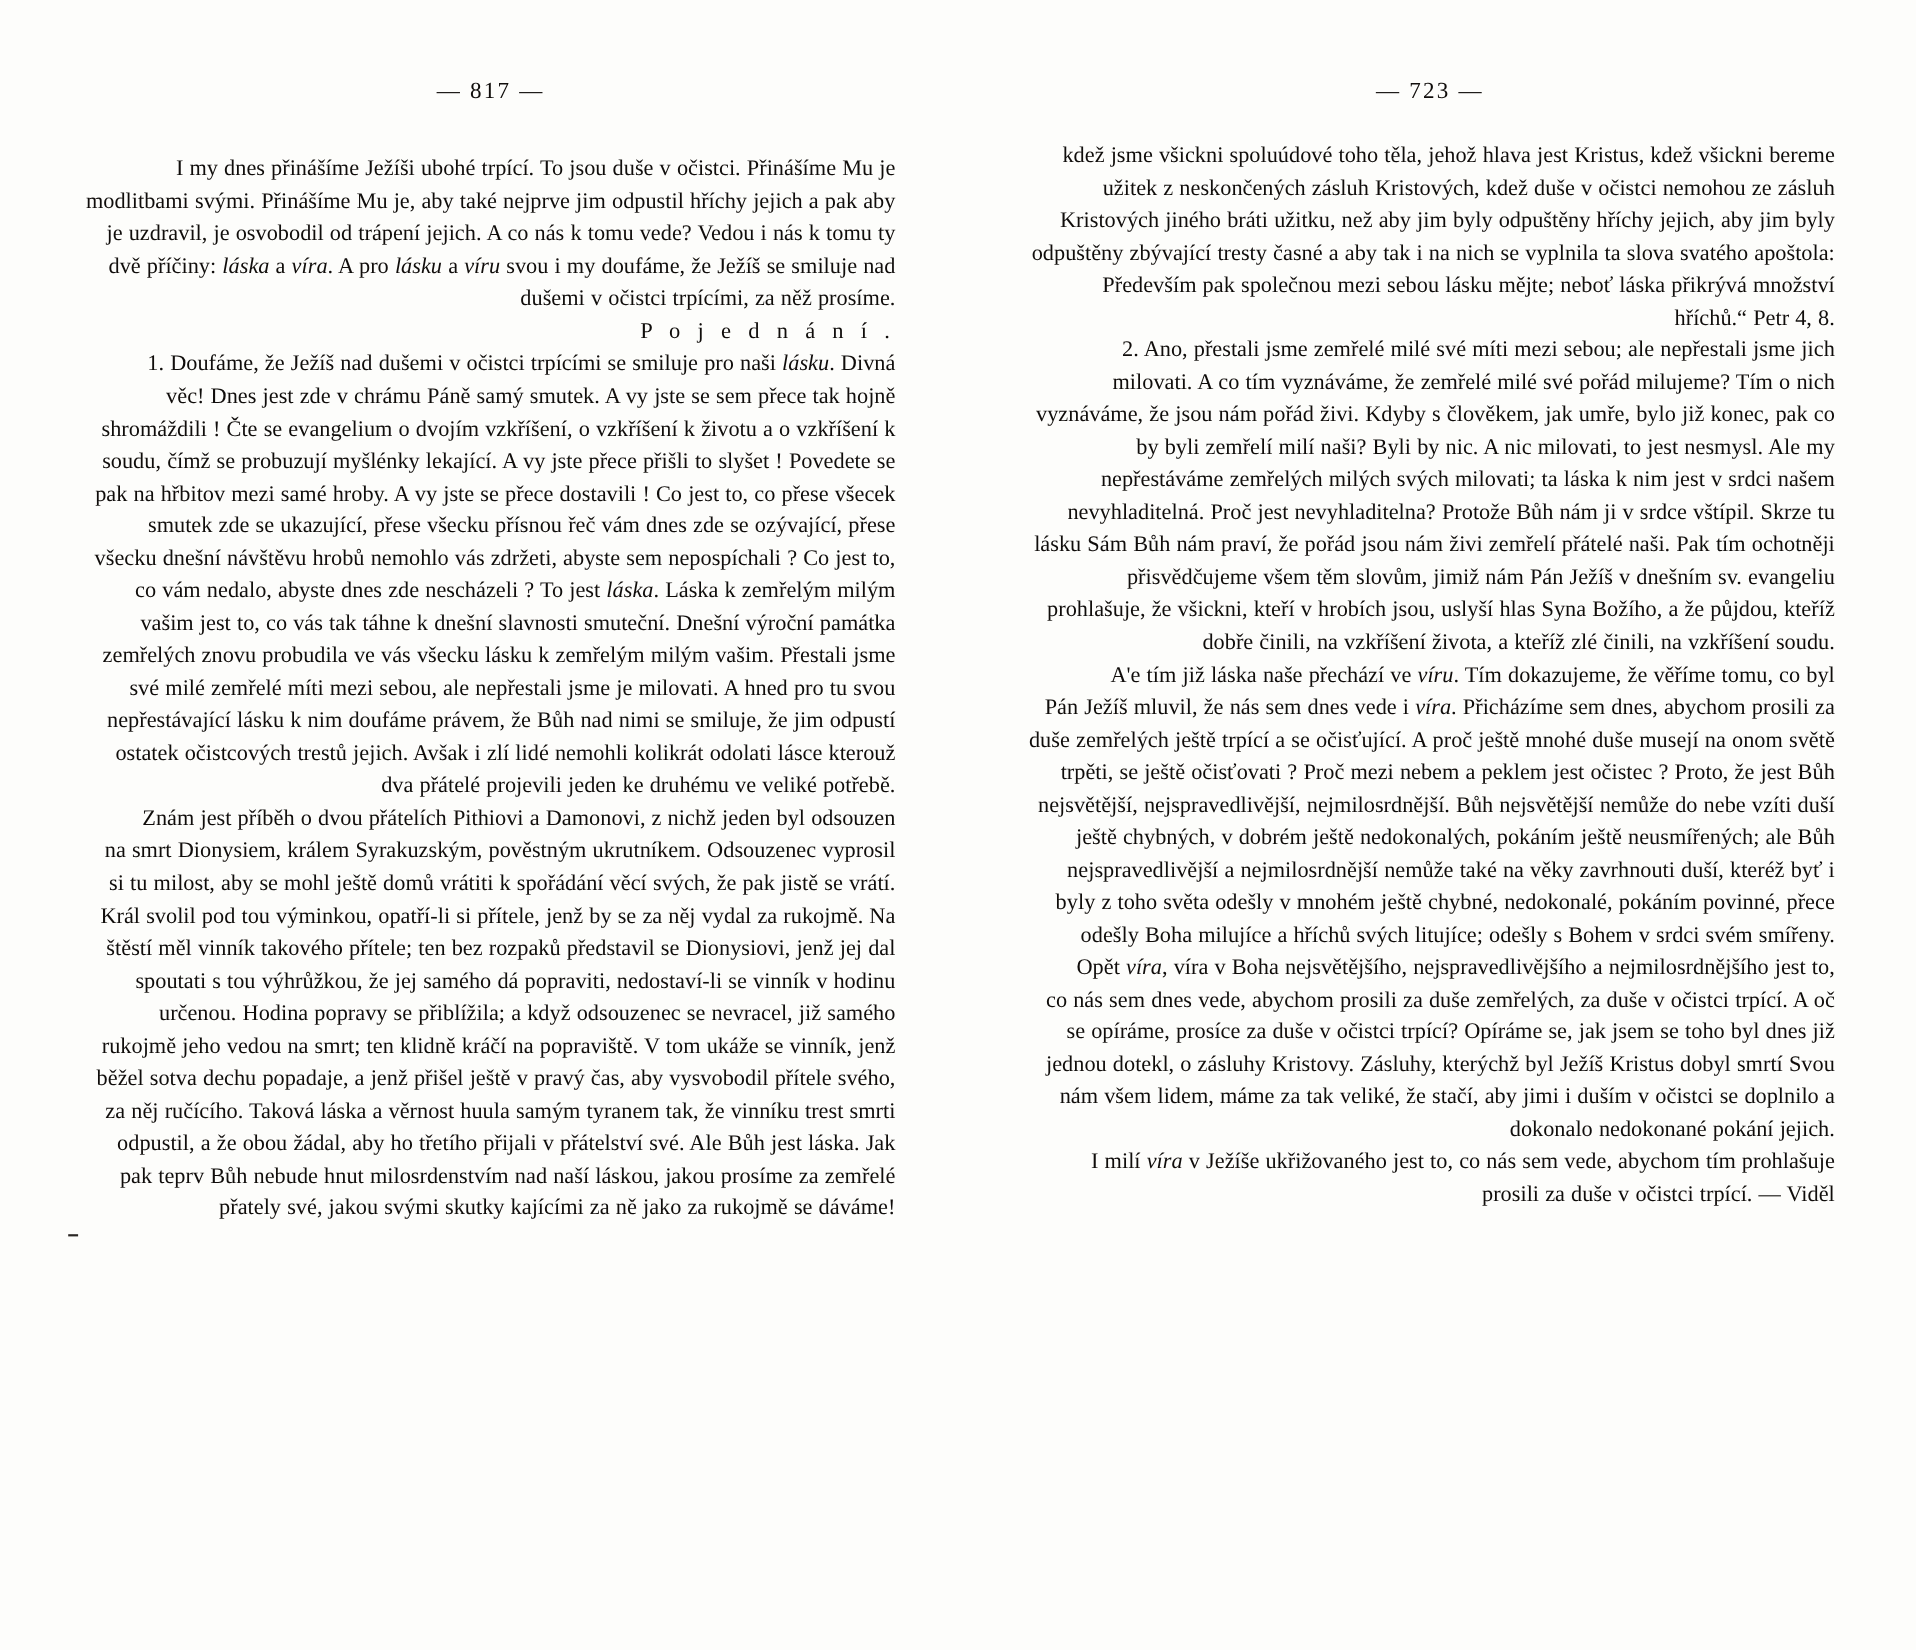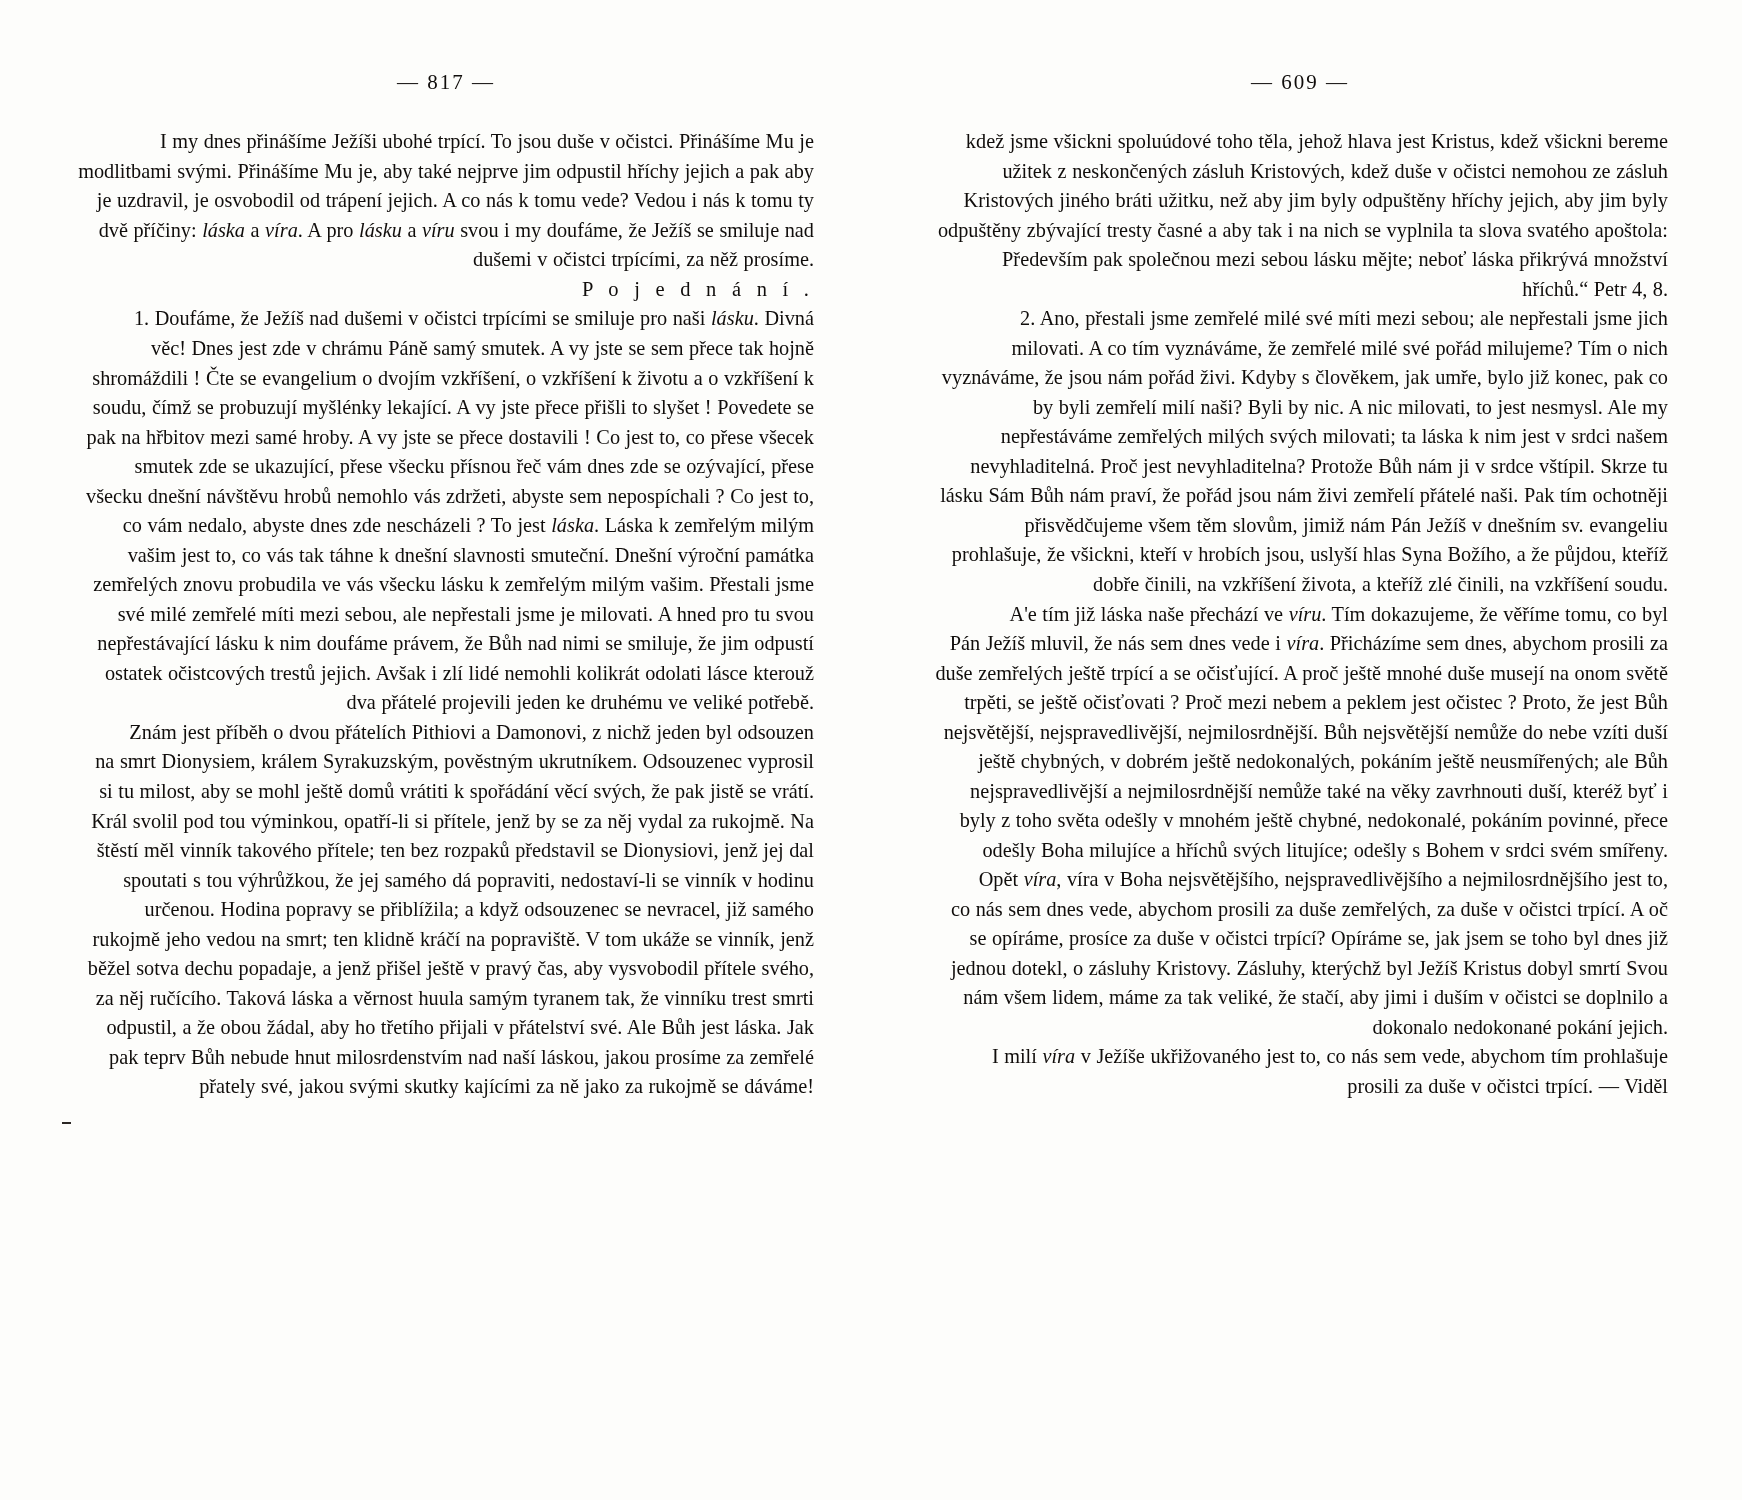--- a/index.html
+++ b/index.html
@@ -59,21 +59,21 @@
     text-indent: 0;
   }
   .heading {
     text-align: center;
     font-size: 20.5px;
     letter-spacing: 5px;
     margin: 8px 0 4px 0;
     text-indent: 0 !important;
   }
   i, .it { font-style: italic; }
-  .left-col .body-text { word-spacing: 0.5px; }
+  .left-col .body-text { word-spacing: 0.5px; margin-top: 12px; }
   .right-col .body-text { word-spacing: 0.5px; }
   .tickmark {
     position: absolute;
     left: 62px;
     top: 1122px;
     width: 9px;
     height: 2px;
     background: #2a2623;
   }
 </style>
@@ -88,21 +88,21 @@
       <div class="folio">— 817 —</div>
       <div class="body-text" id="left-body">
           <p class="noindent"><span>I my dnes přinášíme Ježíši ubohé trpící.  To jsou duše v očistci.  Přinášíme Mu je modlitbami svými.  Přinášíme Mu je, aby také nejprve jim odpustil hříchy jejich a pak aby je uzdravil, je osvobodil od trápení jejich.  A co nás k tomu vede? Vedou i nás k tomu ty dvě příčiny: </span><i>láska</i><span> a </span><i>víra</i><span>.  A pro </span><i>lásku</i><span> a </span><i>víru</i><span> svou i my doufáme, že Ježíš se smiluje nad dušemi v očistci trpícími, za něž prosíme.</span></p>
           <p class="heading"><span>P o j e d n á n í .</span></p>
           <p><span>1. Doufáme, že Ježíš nad dušemi v očistci trpícími se smiluje pro naši </span><i>lásku</i><span>.  Divná věc! Dnes jest zde v chrámu Páně samý smutek.  A vy jste se sem přece tak hojně shromáždili !  Čte se evangelium o dvojím vzkříšení, o vzkříšení k životu a o vzkříšení k soudu, čímž se probuzují myšlénky lekající.  A vy jste přece přišli to slyšet !  Povedete se pak na hřbitov mezi samé hroby.  A vy jste se přece dostavili !  Co jest to, co přese všecek smutek zde se ukazující, přese všecku přísnou řeč vám dnes zde se ozývající, přese všecku dnešní návštěvu hrobů nemohlo vás zdržeti, abyste sem nepospíchali ?  Co jest to, co vám nedalo, abyste dnes zde nescházeli ?  To jest </span><i>láska</i><span>.  Láska k zemřelým milým vašim jest to, co vás tak táhne k dnešní slavnosti smuteční.  Dnešní výroční památka zemřelých znovu probudila ve vás všecku lásku k zemřelým milým vašim.  Přestali jsme své milé zemřelé míti mezi sebou, ale nepřestali jsme je milovati.  A hned pro tu svou nepřestávající lásku k nim doufáme právem, že Bůh nad nimi se smiluje, že jim odpustí ostatek očistcových trestů jejich.  Avšak i zlí lidé nemohli kolikrát odolati lásce kterouž dva přátelé projevili jeden ke druhému ve veliké potřebě.</span></p>
           <p><span>Znám jest příběh o dvou přátelích Pithiovi a Damonovi, z nichž jeden byl odsouzen na smrt Dionysiem, králem Syrakuzským, pověstným ukrutníkem.  Odsouzenec vyprosil si tu milost, aby se mohl ještě domů vrátiti k spořádání věcí svých, že pak jistě se vrátí.  Král svolil pod tou výminkou, opatří-li si přítele, jenž by se za něj vydal za rukojmě.  Na štěstí měl vinník takového přítele; ten bez rozpaků představil se Dionysiovi, jenž jej dal spoutati s tou výhrůžkou, že jej samého dá popraviti, nedostaví-li se vinník v hodinu určenou.  Hodina popravy se přiblížila; a když odsouzenec se nevracel, již samého rukojmě jeho vedou na smrt; ten klidně kráčí na popraviště.  V tom ukáže se vinník, jenž běžel sotva dechu popadaje, a jenž přišel ještě v pravý čas, aby vysvobodil přítele svého, za něj ručícího.  Taková láska a věrnost huula samým tyranem tak, že vinníku trest smrti odpustil, a že obou žádal, aby ho třetího přijali v přátelství své.  Ale Bůh jest láska.  Jak pak teprv Bůh nebude hnut milosrdenstvím nad naší láskou, jakou prosíme za zemřelé přately své, jakou svými skutky kajícími za ně jako za rukojmě se dáváme!</span></p>
         </div>
     </div>
 
     <div class="column right-col">
-      <div class="folio">— 609 —</div>
+      <div class="folio">— 723 —</div>
       <div class="body-text" id="right-body">
           <p class="noindent"><span>kdež jsme všickni spoluúdové toho těla, jehož hlava jest Kristus, kdež všickni bereme užitek z neskončených zásluh Kristových, kdež duše v očistci nemohou ze zásluh Kristových jiného bráti užitku, než aby jim byly odpuštěny hříchy jejich, aby jim byly odpuštěny zbývající tresty časné a aby tak i na nich se vyplnila ta slova svatého apoštola: Především pak společnou mezi sebou lásku mějte; neboť láska přikrývá množství hříchů.“ Petr 4, 8.</span></p>
           <p><span>2. Ano, přestali jsme zemřelé milé své míti mezi sebou; ale nepřestali jsme jich milovati.  A co tím vyznáváme, že zemřelé milé své pořád milujeme?  Tím o nich vyznáváme, že jsou nám pořád živi.  Kdyby s člověkem, jak umře, bylo již konec, pak co by byli zemřelí milí naši?  Byli by nic.  A nic milovati, to jest nesmysl.  Ale my nepřestáváme zemřelých milých svých milovati; ta láska k nim jest v srdci našem nevyhladitelná.  Proč jest nevyhladitelna?  Protože Bůh nám ji v srdce vštípil.  Skrze tu lásku Sám Bůh nám praví, že pořád jsou nám živi zemřelí přátelé naši.  Pak tím ochotněji přisvědčujeme všem těm slovům, jimiž nám Pán Ježíš v dnešním sv. evangeliu prohlašuje, že všickni, kteří v hrobích jsou, uslyší hlas Syna Božího, a že půjdou, kteříž dobře činili, na vzkříšení života, a kteříž zlé činili, na vzkříšení soudu.</span></p>
           <p><span>A'e tím již láska naše přechází ve </span><i>víru</i><span>.  Tím dokazujeme, že věříme tomu, co byl Pán Ježíš mluvil, že nás sem dnes vede i </span><i>víra</i><span>.  Přicházíme sem dnes, abychom prosili za duše zemřelých ještě trpící a se očisťující.  A proč ještě mnohé duše musejí na onom světě trpěti, se ještě očisťovati ?  Proč mezi nebem a peklem jest očistec ?  Proto, že jest Bůh nejsvětější, nejspravedlivější, nejmilosrdnější.  Bůh nejsvětější nemůže do nebe vzíti duší ještě chybných, v dobrém ještě nedokonalých, pokáním ještě neusmířených; ale Bůh nejspravedlivější a nejmilosrdnější nemůže také na věky zavrhnouti duší, kteréž byť i byly z toho světa odešly v mnohém ještě chybné, nedokonalé, pokáním povinné, přece odešly Boha milujíce a hříchů svých litujíce; odešly s Bohem v srdci svém smířeny.</span></p>
           <p><span>Opět </span><i>víra</i><span>, víra v Boha nejsvětějšího, nejspravedlivějšího a nejmilosrdnějšího jest to, co nás sem dnes vede, abychom prosili za duše zemřelých, za duše v očistci trpící.  A oč se opíráme, prosíce za duše v očistci trpící?  Opíráme se, jak jsem se toho byl dnes již jednou dotekl, o zásluhy Kristovy.  Zásluhy, kterýchž byl Ježíš Kristus dobyl smrtí Svou nám všem lidem, máme za tak veliké, že stačí, aby jimi i duším v očistci se doplnilo a dokonalo nedokonané pokání jejich.</span></p>
           <p><span>I milí </span><i>víra</i><span> v Ježíše ukřižovaného jest to, co nás sem vede, abychom tím prohlašuje prosili za duše v očistci trpící. — Viděl</span></p>
         </div>
     </div>
 
   </div>

